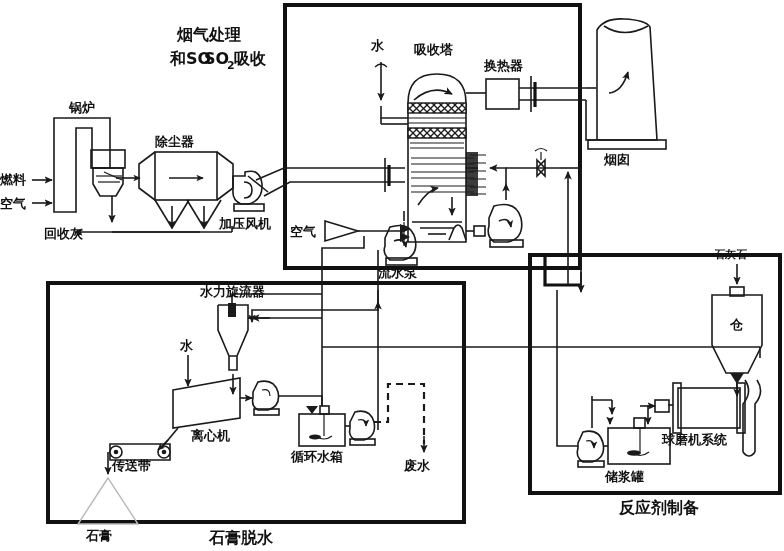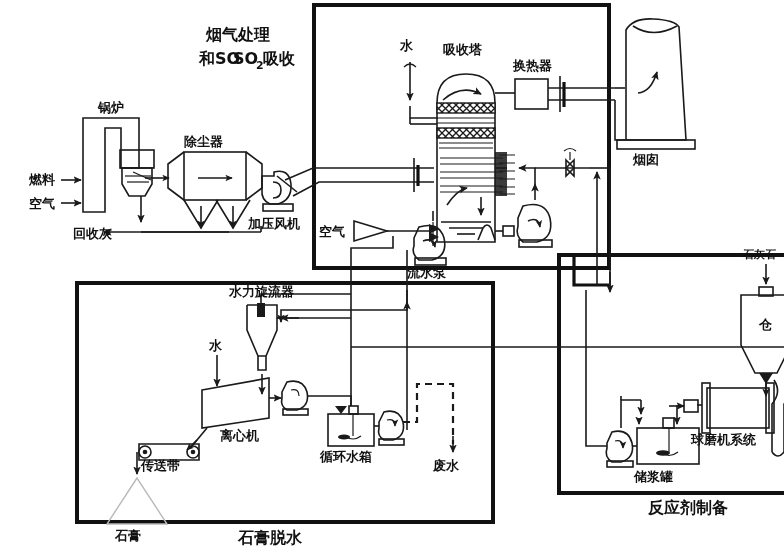--- a/index.html
+++ b/index.html
@@ -1,18 +1,18 @@
 <!DOCTYPE html>
 <html><head>
 <meta charset="utf-8">
 <style>
   html,body{margin:0;padding:0;background:#ffffff;}
   body{width:784px;height:551px;overflow:hidden;
        font-family:"DejaVu Sans","Liberation Sans",sans-serif;}
-  #stage{position:relative;width:744px;height:551px;background:#fef9c3;margin-left:29px;}
+  #stage{position:relative;width:744px;height:551px;background:#fef9c3;}
   svg{display:block;}
   .lbl{font-family:"DejaVu Sans","Liberation Sans",sans-serif;
        fill:#111;font-weight:700;}
   .lbl-sm{font-size:11px;}
   .lbl-md{font-size:13px;}
   .lbl-xl{font-size:16px;}
   .ln{fill:none;stroke:#1a1a1a;stroke-width:1.6;}
   .ln-thin{fill:none;stroke:#1a1a1a;stroke-width:1.2;}
   .ln-thick{fill:none;stroke:#111;stroke-width:3.2;}
   .ln-box{fill:none;stroke:#111;stroke-width:4;}

